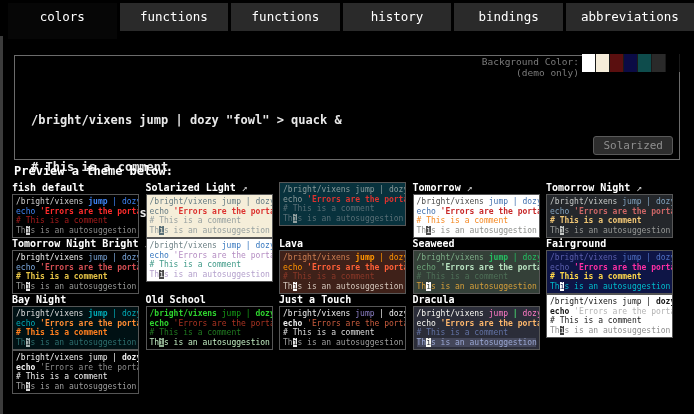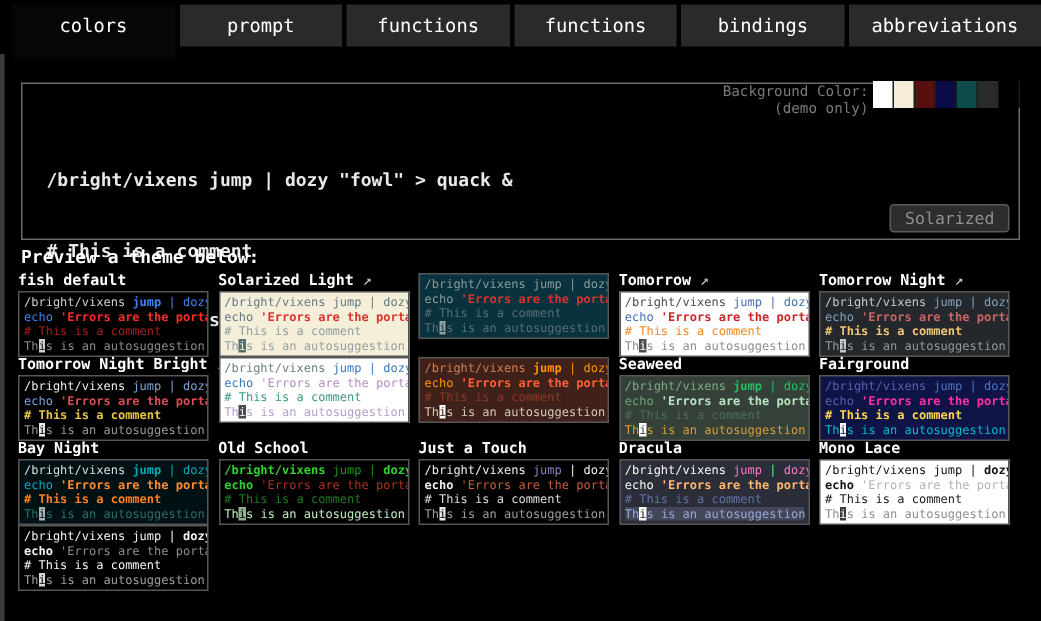--- a/index.html
+++ b/index.html
@@ -41,23 +41,23 @@
   }
   .b{font-weight:bold;}
 </style>
 </head>
 <body>
 
 <div class="left-edge"></div>
 
 <div class="tabbar">
     <div class="tab active">colors</div>
-    <div class="tab">prompt</div>
     <div class="tab">functions</div>
     <div class="tab">functions</div>
+    <div class="tab">history</div>
     <div class="tab">bindings</div>
     <div class="tab">abbreviations</div>
   </div>
 
 <div class="panel">
   <div class="bg-picker">
     <div class="bg-labels">
       <div>Background Color:</div>
       <div>(demo only)</div>
     </div>
@@ -102,20 +102,21 @@
       <div class="theme-preview" style="background: rgb(36, 39, 43);"><div><span style="color: rgb(197, 200, 198);">/bright/vixens </span><span style="color: rgb(129, 162, 190);">jump</span><span style="color: rgb(129, 162, 190);"> | </span><span style="color: rgb(129, 162, 190);">dozy</span></div><div><span style="color: rgb(129, 162, 190);">echo</span><span class="b" style="color: rgb(204, 102, 102);"> 'Errors are the portals to discovery</span></div><div><span class="b" style="color: rgb(240, 198, 116);"># This is a comment</span></div><div><span style="color: rgb(150, 152, 150);">Th</span><span style="color: rgb(36, 39, 43); background: rgb(197, 200, 198);">i</span><span style="color: rgb(150, 152, 150);">s is an autosuggestion</span></div></div>
     </div>
     <div class="cell">
       <div class="theme-title">Tomorrow Night Bright<span class="ext"> ↗</span></div>
       <div class="theme-preview" style="background: rgb(0, 0, 0);"><div><span style="color: rgb(234, 234, 234);">/bright/vixens </span><span style="color: rgb(122, 166, 218);">jump</span><span style="color: rgb(122, 166, 218);"> | </span><span style="color: rgb(122, 166, 218);">dozy</span></div><div><span style="color: rgb(122, 166, 218);">echo</span><span class="b" style="color: rgb(213, 78, 83);"> 'Errors are the portals to discovery</span></div><div><span class="b" style="color: rgb(231, 197, 71);"># This is a comment</span></div><div><span style="color: rgb(150, 152, 150);">Th</span><span style="color: rgb(0, 0, 0); background: rgb(234, 234, 234);">i</span><span style="color: rgb(150, 152, 150);">s is an autosuggestion</span></div></div>
     </div>
     <div class="cell">
       <div class="theme-preview" style="background: rgb(255, 255, 255);"><div><span style="color: rgb(110, 130, 135);">/bright/vixens </span><span style="color: rgb(58, 122, 192);">jump</span><span style="color: rgb(58, 122, 192);"> | </span><span style="color: rgb(58, 122, 192);">dozy</span></div><div><span style="color: rgb(58, 122, 192);">echo</span><span style="color: rgb(180, 140, 194);"> 'Errors are the portals to discovery</span></div><div><span style="color: rgb(64, 154, 136);"># This is a comment</span></div><div><span style="color: rgb(180, 160, 204);">Th</span><span style="color: rgb(255, 255, 255); background: rgb(74, 74, 74);">i</span><span style="color: rgb(180, 160, 204);">s is an autosuggestion</span></div></div>
     </div>
     <div class="cell">
+      <div class="theme-title">Lava</div>
       <div class="theme-preview" style="background: rgb(63, 33, 25);"><div><span style="color: rgb(205, 127, 82);">/bright/vixens </span><span class="b" style="color: rgb(255, 148, 0);">jump</span><span style="color: rgb(255, 148, 0);"> | </span><span style="color: rgb(255, 148, 0);">dozy</span></div><div><span style="color: rgb(255, 148, 0);">echo</span><span class="b" style="color: rgb(255, 96, 56);"> 'Errors are the portals to discovery</span></div><div><span style="color: rgb(140, 56, 40);"># This is a comment</span></div><div><span style="color: rgb(211, 198, 187);">Th</span><span style="color: rgb(63, 33, 25); background: rgb(255, 255, 255);">i</span><span style="color: rgb(211, 198, 187);">s is an autosuggestion</span></div></div>
     </div>
     <div class="cell">
       <div class="theme-title">Seaweed</div>
       <div class="theme-preview" style="background: rgb(52, 64, 56);"><div><span style="color: rgb(124, 171, 134);">/bright/vixens </span><span class="b" style="color: rgb(37, 191, 98);">jump</span><span style="color: rgb(37, 191, 98);"> | </span><span style="color: rgb(37, 191, 98);">dozy</span></div><div><span style="color: rgb(107, 162, 119);">echo</span><span class="b" style="color: rgb(185, 227, 193);"> 'Errors are the portals to discovery</span></div><div><span style="color: rgb(78, 111, 87);"># This is a comment</span></div><div><span style="color: rgb(214, 159, 58);">Th</span><span style="color: rgb(52, 64, 56); background: rgb(255, 255, 255);">i</span><span style="color: rgb(214, 159, 58);">s is an autosuggestion</span></div></div>
     </div>
     <div class="cell">
       <div class="theme-title">Fairground</div>
       <div class="theme-preview" style="background: rgb(14, 21, 70);"><div><span style="color: rgb(91, 95, 174);">/bright/vixens </span><span style="color: rgb(80, 113, 196);">jump</span><span style="color: rgb(80, 113, 196);"> | </span><span style="color: rgb(80, 113, 196);">dozy</span></div><div><span style="color: rgb(91, 95, 174);">echo</span><span class="b" style="color: rgb(255, 47, 164);"> 'Errors are the portals to discovery</span></div><div><span class="b" style="color: rgb(255, 216, 74);"># This is a comment</span></div><div><span style="color: rgb(0, 188, 204);">Th</span><span style="color: rgb(14, 21, 70); background: rgb(255, 255, 255);">i</span><span style="color: rgb(0, 188, 204);">s is an autosuggestion</span></div></div>
     </div>
@@ -129,19 +130,18 @@
     </div>
     <div class="cell">
       <div class="theme-title">Just a Touch</div>
       <div class="theme-preview" style="background: rgb(0, 0, 0);"><div><span style="color: rgb(237, 237, 237);">/bright/vixens </span><span style="color: rgb(141, 128, 200);">jump</span><span style="color: rgb(237, 237, 237);"> | </span><span style="color: rgb(237, 237, 237);">dozy</span></div><div><span class="b" style="color: rgb(237, 237, 237);">echo</span><span style="color: rgb(200, 92, 62);"> 'Errors are the portals to discovery</span></div><div><span style="color: rgb(220, 220, 220);"># This is a comment</span></div><div><span style="color: rgb(157, 157, 157);">Th</span><span style="color: rgb(0, 0, 0); background: rgb(232, 232, 232);">i</span><span style="color: rgb(157, 157, 157);">s is an autosuggestion</span></div></div>
     </div>
     <div class="cell">
       <div class="theme-title">Dracula</div>
       <div class="theme-preview" style="background: rgb(43, 45, 57);"><div><span style="color: rgb(248, 248, 242);">/bright/vixens </span><span style="color: rgb(255, 121, 198);">jump</span><span style="color: rgb(80, 250, 123);"> | </span><span style="color: rgb(255, 121, 198);">dozy</span></div><div><span style="color: rgb(248, 248, 242);">echo</span><span class="b" style="color: rgb(255, 184, 108);"> 'Errors are the portals to discovery</span></div><div><span style="color: rgb(98, 114, 164);"># This is a comment</span></div><div style="background: rgb(68, 71, 90);"><span style="color: rgb(154, 167, 212);">Th</span><span style="color: rgb(43, 45, 57); background: rgb(248, 248, 242);">i</span><span style="color: rgb(154, 167, 212);">s is an autosuggestion</span></div></div>
     </div>
     <div class="cell">
-      <div class="theme-title">Mono Lace</div>
       <div class="theme-preview" style="background: rgb(255, 255, 255);"><div><span style="color: rgb(20, 20, 20);">/bright/vixens </span><span style="color: rgb(20, 20, 20);">jump</span><span style="color: rgb(20, 20, 20);"> | </span><span class="b" style="color: rgb(20, 20, 20);">dozy</span></div><div><span class="b" style="color: rgb(20, 20, 20);">echo</span><span style="color: rgb(179, 179, 179);"> 'Errors are the portals to discovery</span></div><div><span style="color: rgb(26, 26, 26);"># This is a comment</span></div><div><span style="color: rgb(143, 143, 143);">Th</span><span style="color: rgb(255, 255, 255); background: rgb(60, 60, 60);">i</span><span style="color: rgb(143, 143, 143);">s is an autosuggestion</span></div></div>
     </div>
     <div class="cell">
       <div class="theme-preview" style="background: rgb(0, 0, 0);"><div><span style="color: rgb(242, 242, 242);">/bright/vixens </span><span style="color: rgb(242, 242, 242);">jump</span><span style="color: rgb(242, 242, 242);"> | </span><span class="b" style="color: rgb(242, 242, 242);">dozy</span></div><div><span class="b" style="color: rgb(242, 242, 242);">echo</span><span style="color: rgb(140, 140, 140);"> 'Errors are the portals to discovery</span></div><div><span style="color: rgb(242, 242, 242);"># This is a comment</span></div><div><span style="color: rgb(158, 158, 158);">Th</span><span style="color: rgb(0, 0, 0); background: rgb(216, 216, 216);">i</span><span style="color: rgb(158, 158, 158);">s is an autosuggestion</span></div></div>
     </div>
   </div>
 
 </body></html>

